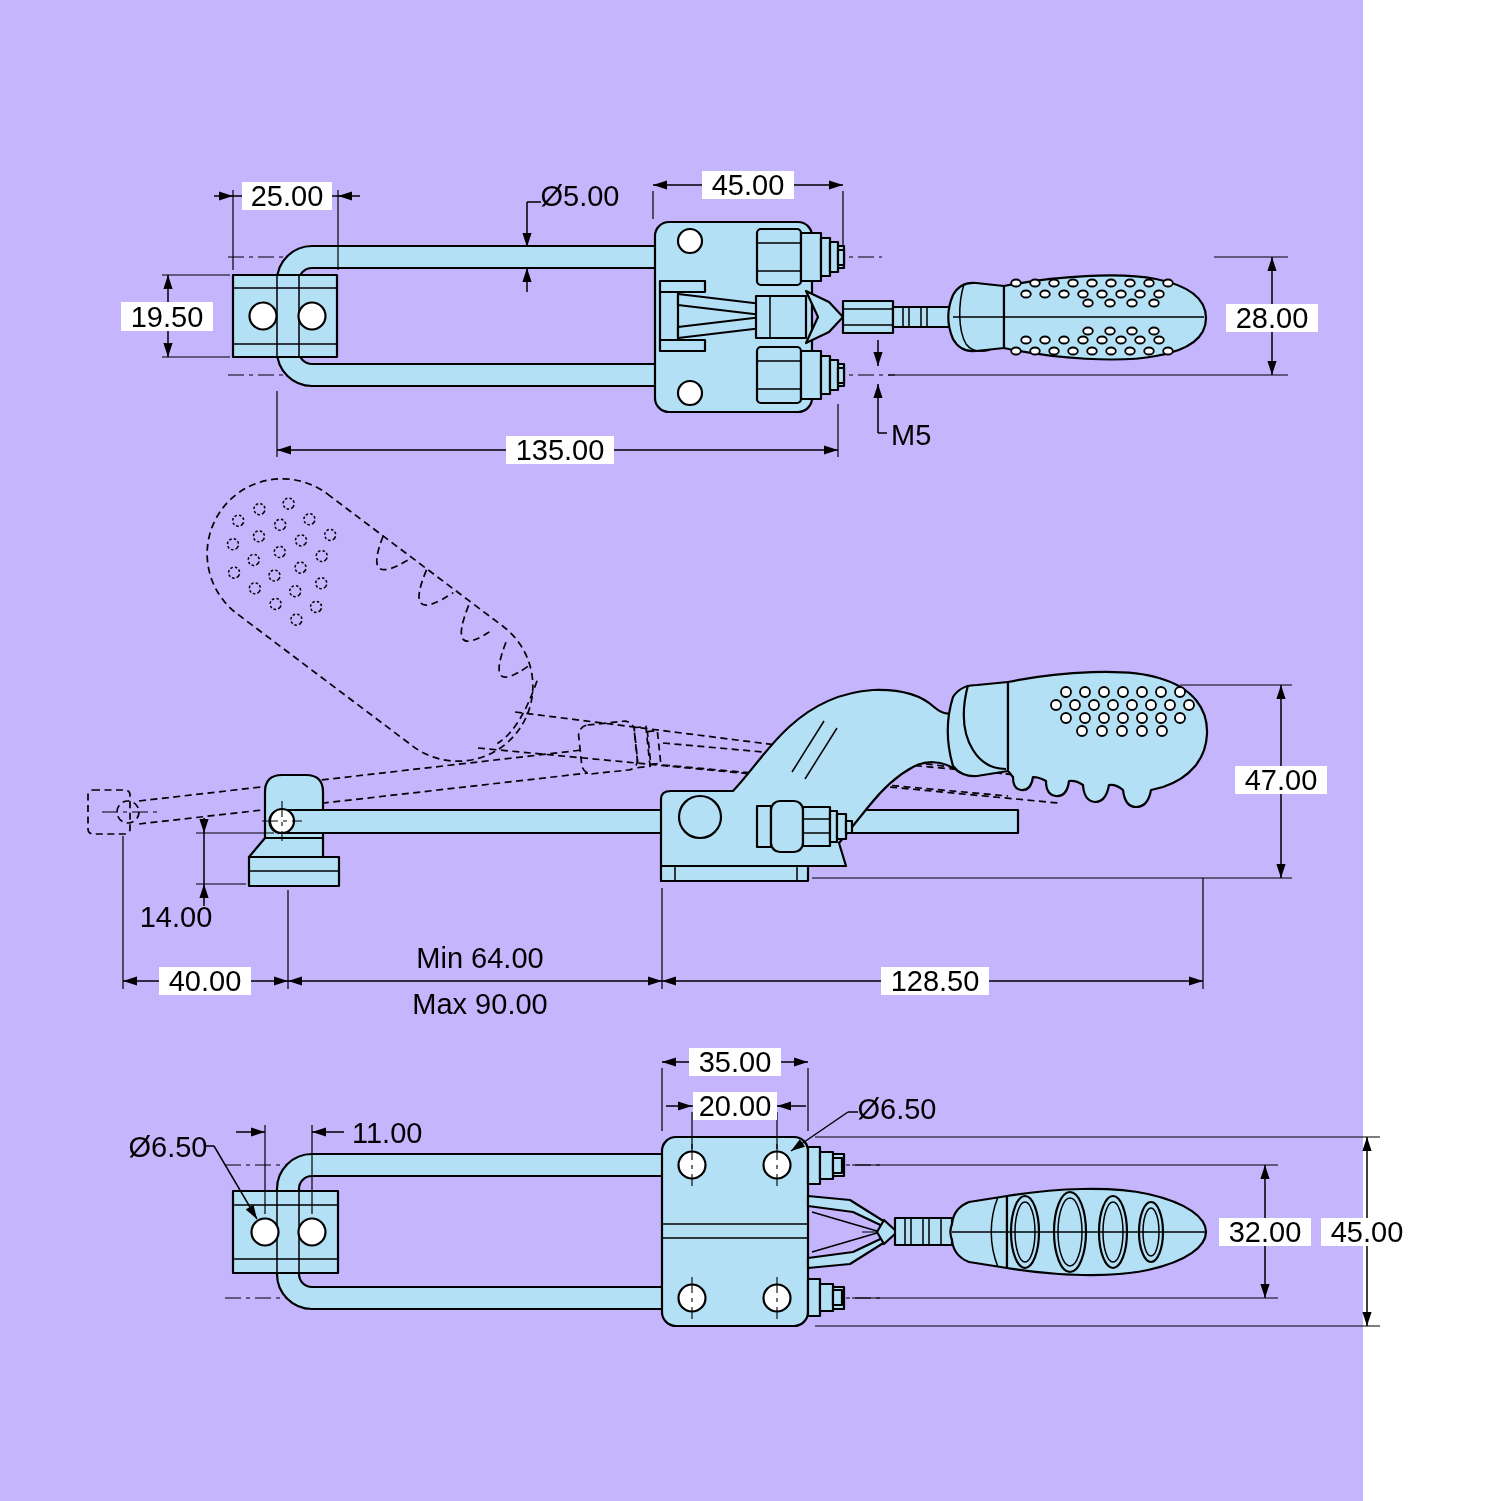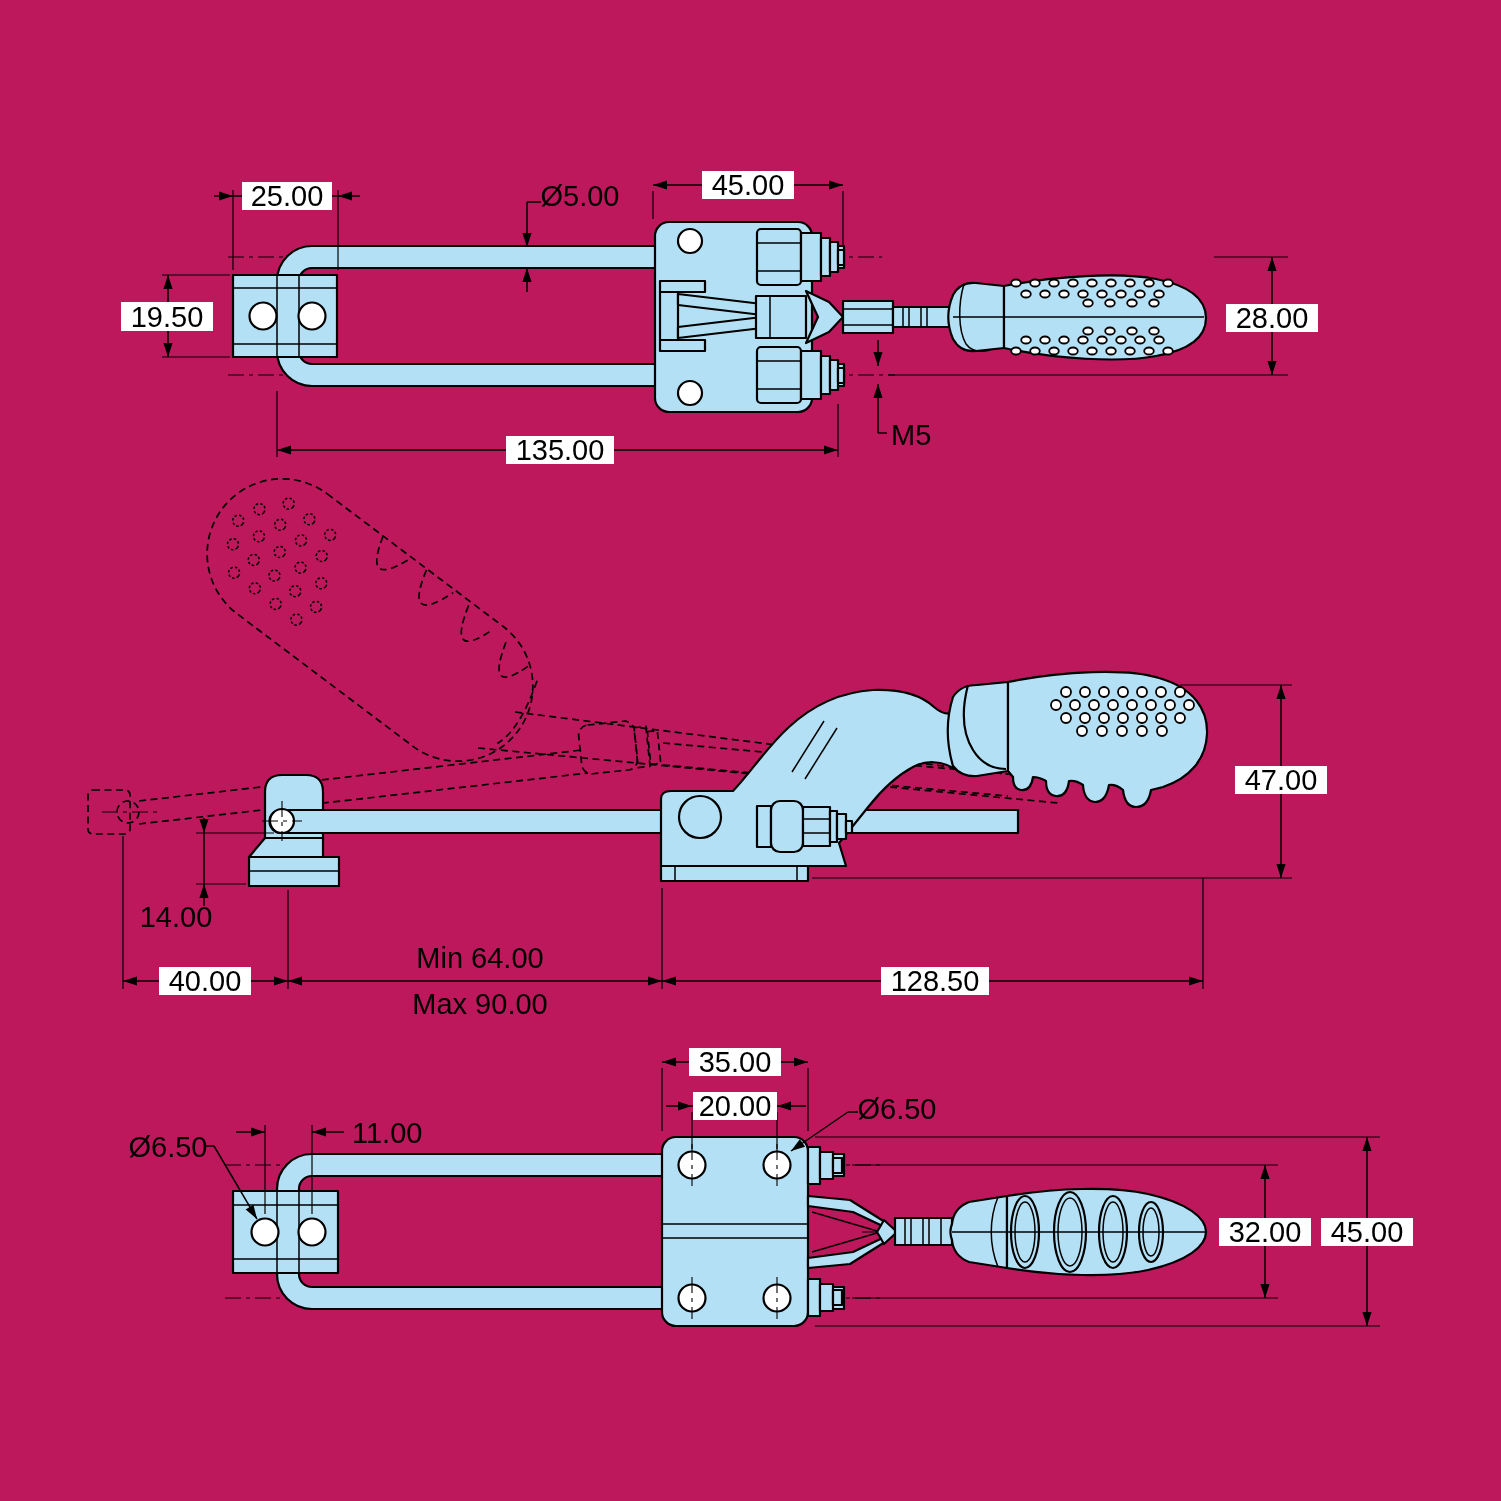--- a/index.html
+++ b/index.html
@@ -1,16 +1,16 @@
 <!DOCTYPE html>
 <html><head>
 <meta charset="utf-8">
 <style>
   html,body{margin:0;padding:0;background:#ffffff;}
-  .page{width:1501px;height:1501px;background:#be185d;position:relative;}
+  .page{width:1363px;height:1501px;background:#c4b5fd;position:relative;}
   svg{display:block;}
   .part{fill:#b3e0f5;stroke:#000;stroke-width:2.2;stroke-linejoin:round;}
   .hole{fill:#ffffff;stroke:#000;stroke-width:2.2;}
   .thin{fill:none;stroke:#000;stroke-width:1.5;}
   .ring{fill:none;stroke:#000;stroke-width:2.2;}
   .cl{fill:none;stroke:#000;stroke-width:1.1;stroke-dasharray:16 5 4 5;}
   .dash{fill:none;stroke:#000;stroke-width:1.7;stroke-dasharray:7 4.5;}
   .dimline{fill:none;stroke:#000;stroke-width:1.5;}
   .extline{fill:none;stroke:#000;stroke-width:1.2;}
   .dmp{fill:#fff;stroke:#000;stroke-width:1.8;}

